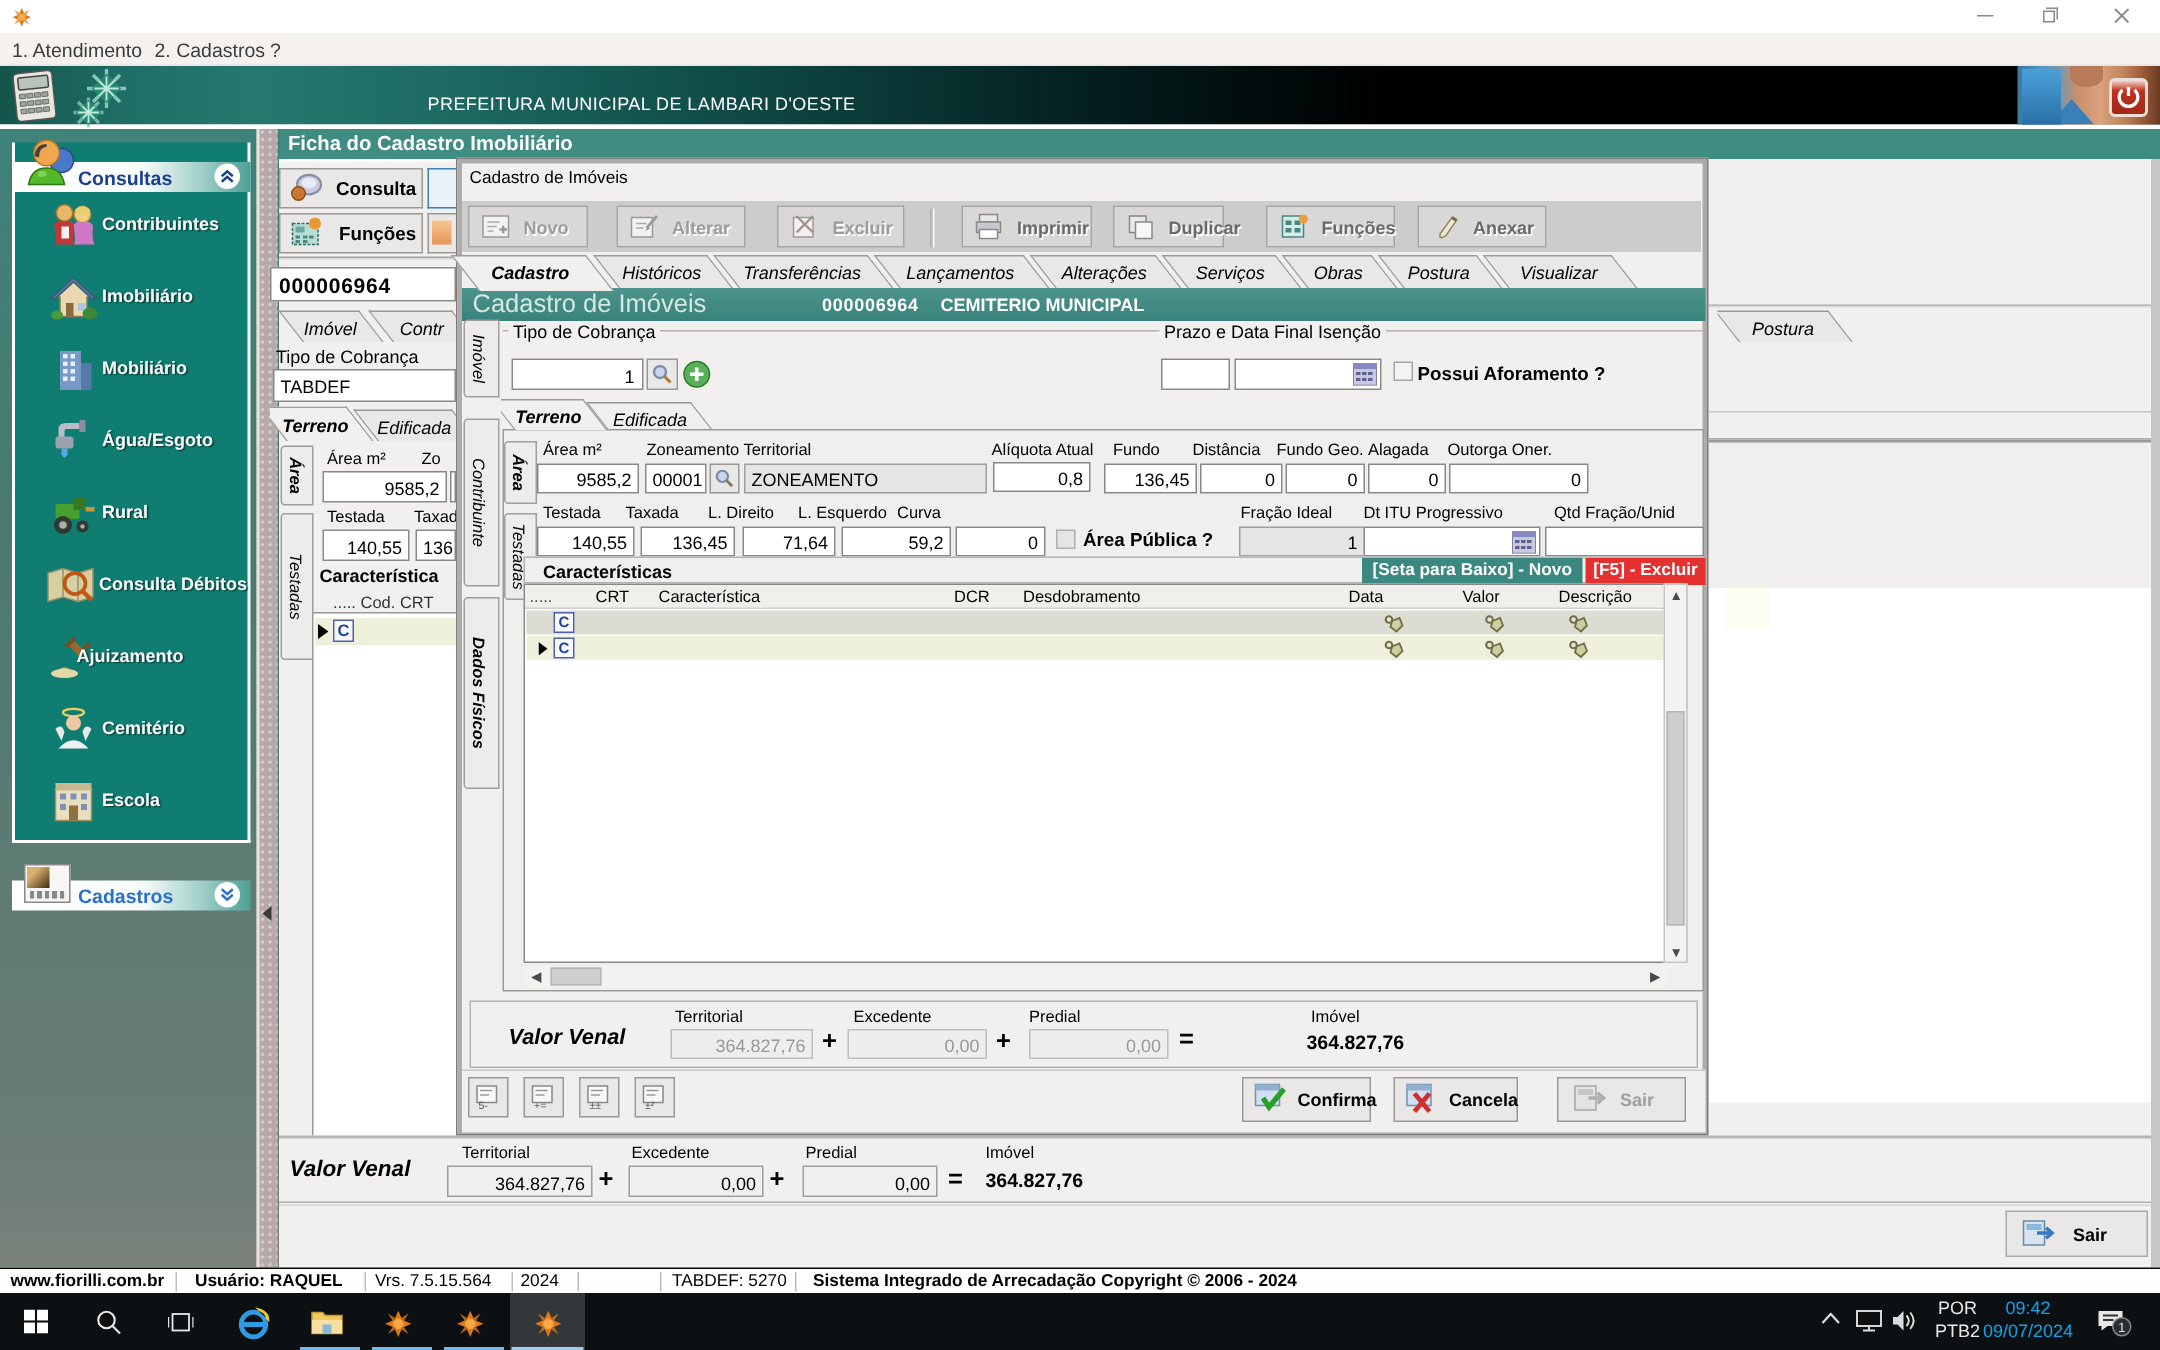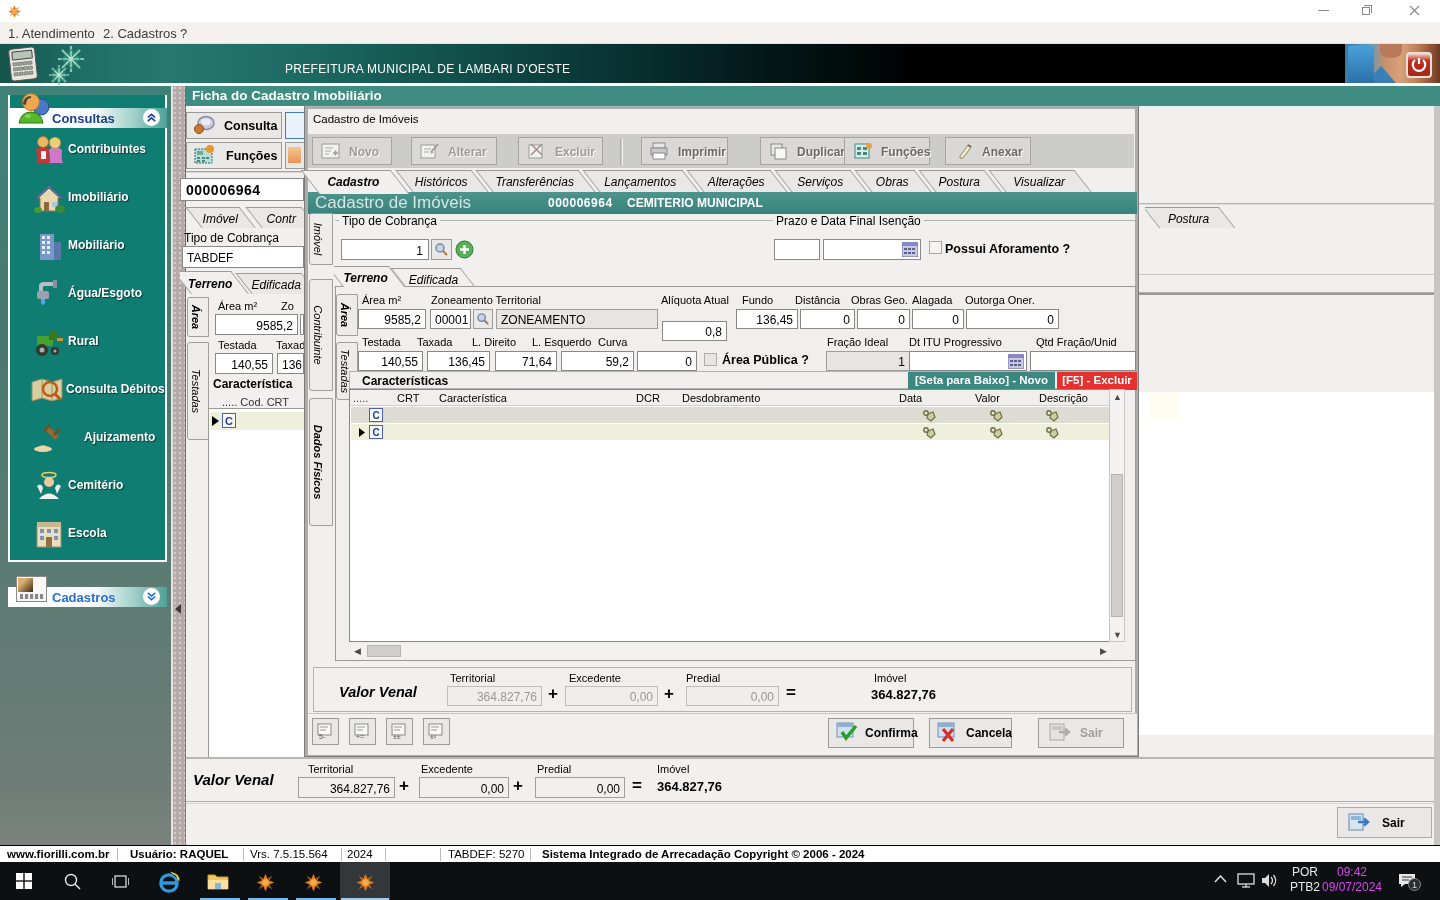--- a/index.html
+++ b/index.html
@@ -223,21 +223,21 @@
       </svg>
     <span class="itmtxt" style="left:66px">Consulta Débitos</span>
   </div>
   <div class="itm" style="top:421px">
     <svg class="ab" style="left:33px;top:1px" width="32" height="32" viewBox="0 0 32 32">
         <path d="M14 6 L24 16" stroke="#986830" stroke-width="5"></path>
         <path d="M11 9 L17 3 M21 13 L27 7" stroke="#705028" stroke-width="3"></path>
         <path d="M4 26 Q10 20 16 26 L16 29 L4 29Z" fill="#c8b888"></path>
         <ellipse cx="10" cy="27" rx="9" ry="3" fill="#e8d8a8"></ellipse>
       </svg>
-    <span class="itmtxt" style="left:84px">Ajuizamento</span>
+    <span class="itmtxt" style="left:51px">Ajuizamento</span>
   </div>
   <div class="itm" style="top:469px">
     <svg class="ab" style="left:33px;top:1px" width="32" height="32" viewBox="0 0 32 32">
         <ellipse cx="16" cy="5" rx="7" ry="2.5" fill="none" stroke="#e8d060" stroke-width="1.5"></ellipse>
         <circle cx="16" cy="12" r="5" fill="#f0c8a0"></circle>
         <path d="M6 29 Q16 18 26 29 Z" fill="#f0f0f0"></path>
         <path d="M4 16 Q8 12 10 18 L8 24Z" fill="#e8e8e8"></path>
         <path d="M28 16 Q24 12 22 18 L24 24Z" fill="#e8e8e8"></path>
       </svg>
     <span class="itmtxt" style="left:68px">Cemitério</span>
@@ -436,21 +436,21 @@
         <span class="ttx dis">Excluir</span>
       </div>
     <div class="tbtn" style="left:333px;width:87px">
         <svg class="tic" viewBox="0 0 20 18">
           <rect x="3" y="1" width="12" height="5" fill="#e8e8e6" stroke="#88888a"></rect>
           <rect x="1" y="6" width="16" height="7" fill="#c8c8d0" stroke="#88888a"></rect>
           <rect x="3" y="11" width="12" height="6" fill="#fff" stroke="#88888a"></rect>
         </svg>
         <span class="ttx ena">Imprimir</span>
       </div>
-    <div class="tbtn" style="left:452px;width:87px">
+    <div class="tbtn" style="left:434px;width:74px">
         <svg class="tic" viewBox="0 0 20 18">
           <rect x="2" y="2" width="11" height="11" fill="#e8e8e6" stroke="#88888a"></rect>
           <rect x="6" y="6" width="11" height="11" fill="#f8f8f6" stroke="#88888a"></rect>
         </svg>
         <span class="ttx ena">Duplicar</span>
       </div>
     <div class="tbtn" style="left:536px;width:86px">
         <svg class="tic" viewBox="0 0 20 18">
           <rect x="2" y="2" width="14" height="14" fill="#d8ecea" stroke="#488880"></rect>
           <g fill="#488880">
@@ -565,38 +565,38 @@
     </div>
   <div class="vtab" style="left:31px;top:236px;width:22px;height:58px">
       <span class="vtxt">Testadas</span>
     </div>
 
   <div class="lbl" style="left:57px;top:188px">Área m²</div>
   <div class="lbl" style="left:126px;top:188px">Zoneamento Territorial</div>
   <div class="lbl" style="left:356px;top:188px">Alíquota Atual</div>
   <div class="lbl" style="left:437px;top:188px">Fundo</div>
   <div class="lbl" style="left:490px;top:188px">Distância</div>
-  <div class="lbl" style="left:546px;top:188px">Obras Geo.</div>
+  <div class="lbl" style="left:546px;top:188px">Fundo Geo.</div>
   <div class="lbl" style="left:607px;top:188px">Alagada</div>
   <div class="lbl" style="left:660px;top:188px">Outorga Oner.</div>
   <div class="fld" style="left:53px;top:203px;width:68px;height:20px">
       <span style="position:absolute;right:4px;top:3px;font-size:12px">9585,2</span>
     </div>
   <div class="fld" style="left:125px;top:203px;width:41px;height:20px">
       <span style="position:absolute;left:4px;top:3px;font-size:12px">00001</span>
     </div>
   <div class="btn" style="left:168px;top:203px;width:20px;height:20px"></div>
   <svg class="ab" style="left:171px;top:206px" width="14" height="14" viewBox="0 0 15 15">
       <circle cx="6" cy="6" r="4" fill="#c8d4e8" stroke="#7888a8" stroke-width="1.5"></circle>
       <path d="M9 9 L13 13" stroke="#887858" stroke-width="2"></path>
     </svg>
   <div class="fldg" style="left:191px;top:203px;width:162px;height:20px">
       <span style="position:absolute;left:4px;top:3px;font-size:12px">ZONEAMENTO</span>
     </div>
-  <div class="fld" style="left:357px;top:215px;width:65px;height:20px">
+  <div class="fld" style="left:357px;top:202px;width:65px;height:20px">
       <span style="position:absolute;right:4px;top:3px;font-size:12px">0,8</span>
     </div>
   <div class="fld" style="left:431px;top:203px;width:62px;height:20px">
       <span style="position:absolute;right:4px;top:3px;font-size:12px">136,45</span>
     </div>
   <div class="fld" style="left:495px;top:203px;width:55px;height:20px">
       <span style="position:absolute;right:4px;top:3px;font-size:12px">0</span>
     </div>
   <div class="fld" style="left:552px;top:203px;width:53px;height:20px">
       <span style="position:absolute;right:4px;top:3px;font-size:12px">0</span>
@@ -871,19 +871,19 @@
   <svg class="ab" style="left:1237px;top:11px" width="18" height="15" viewBox="0 0 18 15">
       <rect x="1" y="1" width="16" height="10" fill="none" stroke="#dcdcdc" stroke-width="1.3"></rect>
       <path d="M5 14 H13" stroke="#dcdcdc" stroke-width="1.3"></path>
       <path d="M9 11 V14" stroke="#dcdcdc" stroke-width="1.3"></path>
     </svg>
   <svg class="ab" style="left:1261px;top:11px" width="18" height="15" viewBox="0 0 18 15">
       <path d="M1 5 H4 L8 1 V14 L4 10 H1Z" fill="#dcdcdc"></path>
       <path d="M10 4 Q13 7.5 10 11 M12.5 2 Q17 7.5 12.5 13" stroke="#dcdcdc" stroke-width="1.3" fill="none"></path>
     </svg>
   <div class="ab" style="left:1285px;top:3px;width:40px;height:32px;color:#e8e8e8;font-size:12px;text-align:center;line-height:15px">POR<br>PTB2</div>
-  <div class="ab" style="left:1321px;top:3px;width:62px;height:32px;color:#d946ef;font-size:12px;text-align:center;line-height:15px">09:42<br>09/07/2024</div>
+  <div class="ab" style="left:1321px;top:3px;width:62px;height:32px;color:#0ea5e9;font-size:12px;text-align:center;line-height:15px">09:42<br>09/07/2024</div>
   <svg class="ab" style="left:1398px;top:11px" width="18" height="16" viewBox="0 0 18 16">
       <path d="M1 1 H17 V11 H7 L3 14 V11 H1Z" fill="#e8e8e8"></path>
       <path d="M4 4 H14 M4 7 H11" stroke="#333" stroke-width="1.2"></path>
     </svg>
   <div class="ab" style="left:1408px;top:16px;width:13px;height:13px;border-radius:50%;background:#2a2e30;border:1px solid #888;color:#ddd;font-size:9px;text-align:center;line-height:13px">1</div>
 </div>
 
 </body></html>

